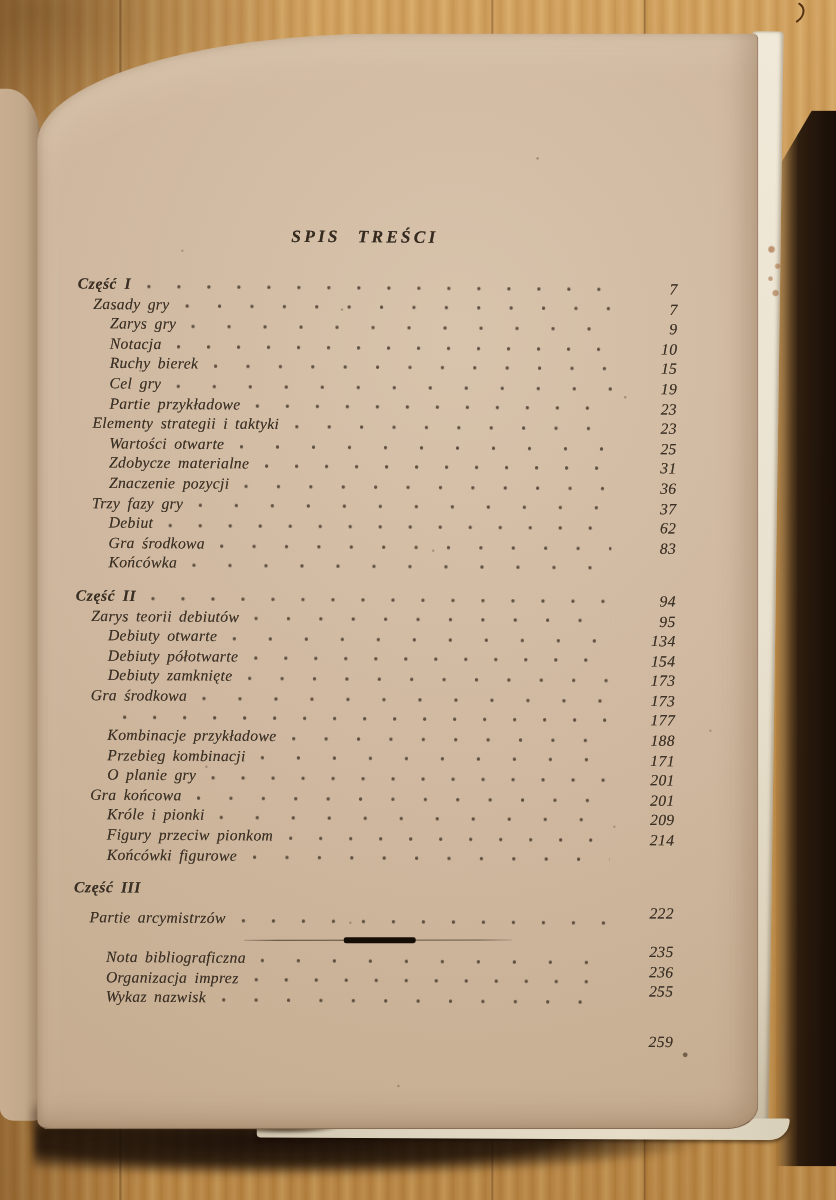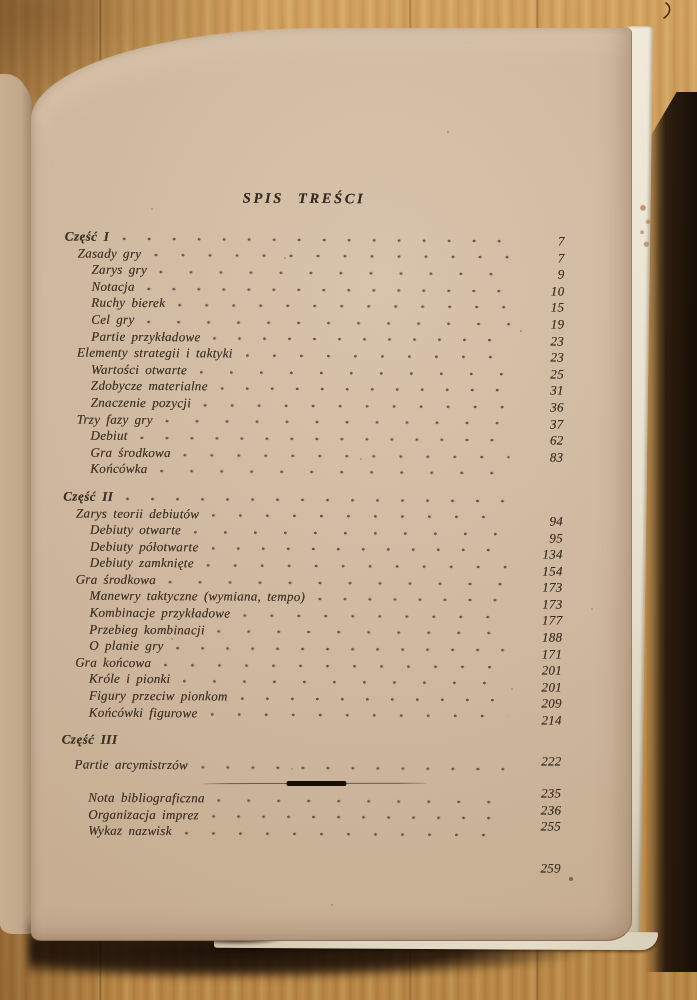--- a/index.html
+++ b/index.html
@@ -83,21 +83,21 @@
   .ind0 .label{font-weight:700;letter-spacing:.5px;}
   .gap-md{margin-top:11px;} .gap-sm{margin-top:8px;} .gap-lg{margin-top:18px;}
   .label{white-space:nowrap;}
   .dots{flex:1;align-self:center;height:6px;margin:3px 14px 0 9px;
     background-image:radial-gradient(circle at 1.3px 3px, rgba(64,51,39,.78) 1.05px, rgba(64,51,39,0) 1.7px);
     background-size:27px 6px;background-repeat:repeat-x;background-position:4px 50%;}
   .row:nth-child(3n) .dots{background-size:30px 6px;}
   .row:nth-child(3n+1) .dots{background-size:25px 6px;}
   .nodots .dots{background:none;}
   .num{flex:none;width:40px;text-align:right;position:relative;white-space:nowrap;}
-  .sec1 .num{top:2px;} .sec2 .num{top:22px;} .sec3 .num{top:-6px;} .sec4 .num{top:-7px;}
+  .sec1 .num{top:2px;} .sec2 .num{top:2px;} .sec3 .num{top:-6px;} .sec4 .num{top:-7px;}
   .rule-line{display:none;}
   .rulerow .rule-line{display:block;position:relative;height:1px;width:223px;margin:9px 0 0 142px;
     background:linear-gradient(to right, rgba(90,74,58,.25), #6b5947 12%, #6b5947 88%, rgba(90,74,58,.25));
     transform:rotate(-.45deg);}
   .rule-thick{position:absolute;left:83px;top:-2px;width:60px;height:4.5px;border-radius:2px;
     background:#150e07;display:block;}
 </style>
 </head>
 <body>
 
@@ -244,21 +244,20 @@
 
     <span class="num">173</span>
   </div>
           <div class="row ind1 sec2">
     <span class="label">Gra środkowa</span>
     <span class="dots"></span>
 
     <span class="num">173</span>
   </div>
           <div class="row ind2 sec2">
-    <span class="label">Manewry taktyczne (wymiana, tempo)</span>
     <span class="dots"></span>
 
     <span class="num">177</span>
   </div>
           <div class="row ind2 sec2">
     <span class="label">Kombinacje przykładowe</span>
     <span class="dots"></span>
 
     <span class="num">188</span>
   </div>

